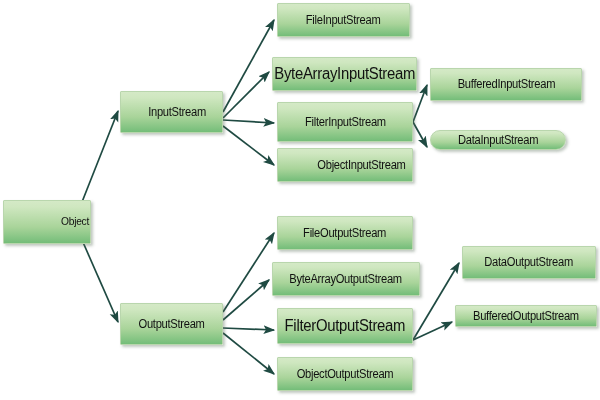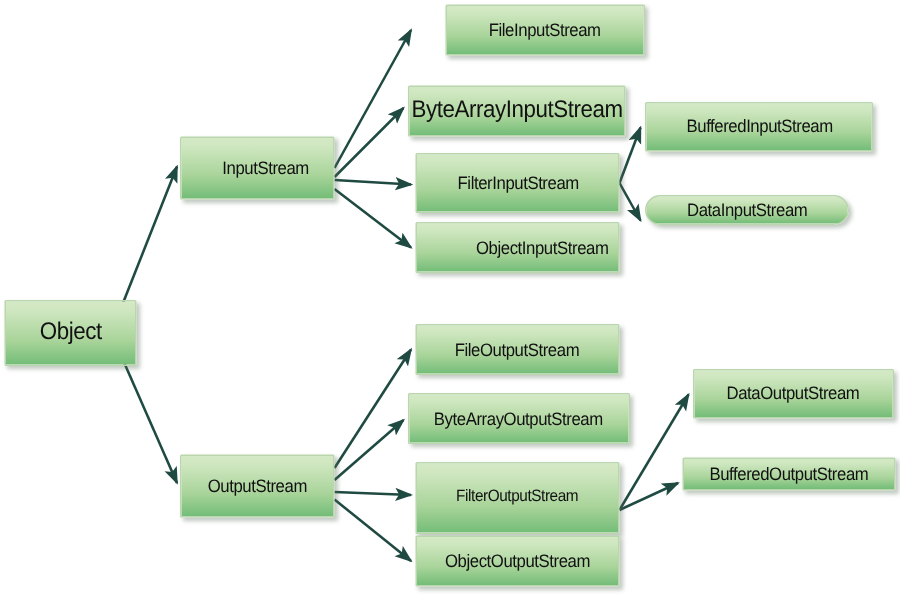--- a/index.html
+++ b/index.html
@@ -71,30 +71,30 @@
         <path d="M 223 312 L 274 233" stroke="#1f4a42" stroke-width="1.7" fill="none" marker-end="url(#arrowhead)"></path>
         <path d="M 223 320 L 269 280" stroke="#1f4a42" stroke-width="1.7" fill="none" marker-end="url(#arrowhead)"></path>
         <path d="M 223 328 L 274 330" stroke="#1f4a42" stroke-width="1.7" fill="none" marker-end="url(#arrowhead)"></path>
         <path d="M 223 333 L 274 374" stroke="#1f4a42" stroke-width="1.7" fill="none" marker-end="url(#arrowhead)"></path>
         <path d="M 413 340 L 459 263" stroke="#1f4a42" stroke-width="1.7" fill="none" marker-end="url(#arrowhead)"></path>
         <path d="M 413 340 L 452 322" stroke="#1f4a42" stroke-width="1.7" fill="none" marker-end="url(#arrowhead)"></path>
       </g>
   </svg>
 
   <div id="nodes">
-      <div class="node" style="left: 3px; top: 200px; width: 88px; height: 44px; font-size: 16px;">
+      <div class="node" style="left: 3px; top: 200px; width: 88px; height: 44px; font-size: 11px; justify-content: flex-end;">
         <span class="node-label">Object</span>
       </div>
       <div class="node" style="left: 120px; top: 91px; width: 103px; height: 42px; font-size: 12px; padding-left: 12px;">
         <span class="node-label">InputStream</span>
       </div>
       <div class="node" style="left: 120px; top: 303px; width: 103px; height: 42px; font-size: 12px;">
         <span class="node-label">OutputStream</span>
       </div>
-      <div class="node" style="left: 277px; top: 3px; width: 133px; height: 34px; font-size: 12px; margin-left: 20px;">
+      <div class="node" style="left: 277px; top: 3px; width: 133px; height: 34px; font-size: 12px;">
         <span class="node-label">FileInputStream</span>
       </div>
       <div class="node" style="left: 272px; top: 57px; width: 145px; height: 34px; font-size: 16px;">
         <span class="node-label">ByteArrayInputStream</span>
       </div>
       <div class="node" style="left: 277px; top: 102px; width: 136px; height: 40px; font-size: 12px;">
         <span class="node-label">FilterInputStream</span>
       </div>
       <div class="node" style="left: 277px; top: 148px; width: 136px; height: 34px; font-size: 12px; padding-left: 32px;">
         <span class="node-label">ObjectInputStream</span>
@@ -104,21 +104,21 @@
       </div>
       <div class="node" style="left: 430px; top: 130px; width: 136px; height: 20px; font-size: 12px; border-radius: 16px;">
         <span class="node-label">DataInputStream</span>
       </div>
       <div class="node" style="left: 277px; top: 216px; width: 136px; height: 34px; font-size: 12px; align-items: center;">
         <span class="node-label">FileOutputStream</span>
       </div>
       <div class="node" style="left: 272px; top: 262px; width: 148px; height: 34px; font-size: 12px;">
         <span class="node-label">ByteArrayOutputStream</span>
       </div>
-      <div class="node" style="left: 277px; top: 308px; width: 136px; height: 48px; font-size: 11px;">
+      <div class="node" style="left: 277px; top: 308px; width: 136px; height: 36px; font-size: 16px;">
         <span class="node-label">FilterOutputStream</span>
       </div>
       <div class="node" style="left: 277px; top: 357px; width: 136px; height: 34px; font-size: 12px;">
         <span class="node-label">ObjectOutputStream</span>
       </div>
       <div class="node" style="left: 462px; top: 246px; width: 134px; height: 33px; font-size: 12px;">
         <span class="node-label">DataOutputStream</span>
       </div>
       <div class="node" style="left: 455px; top: 305px; width: 142px; height: 22px; font-size: 12px;">
         <span class="node-label">BufferedOutputStream</span>

